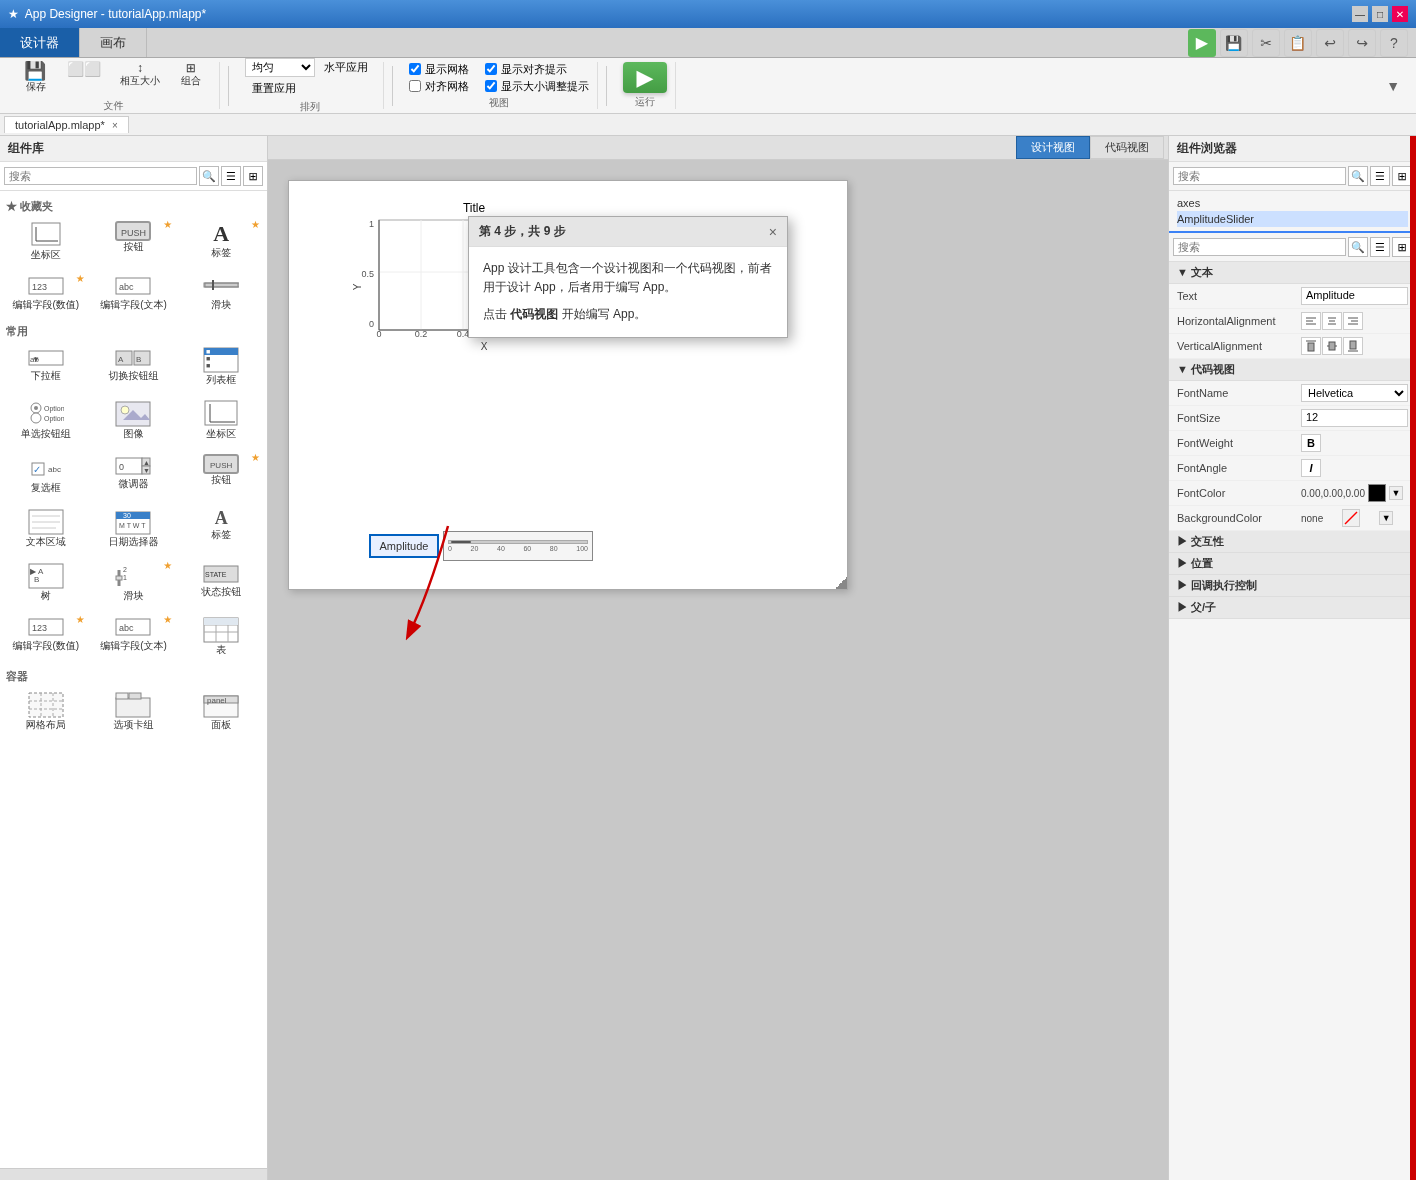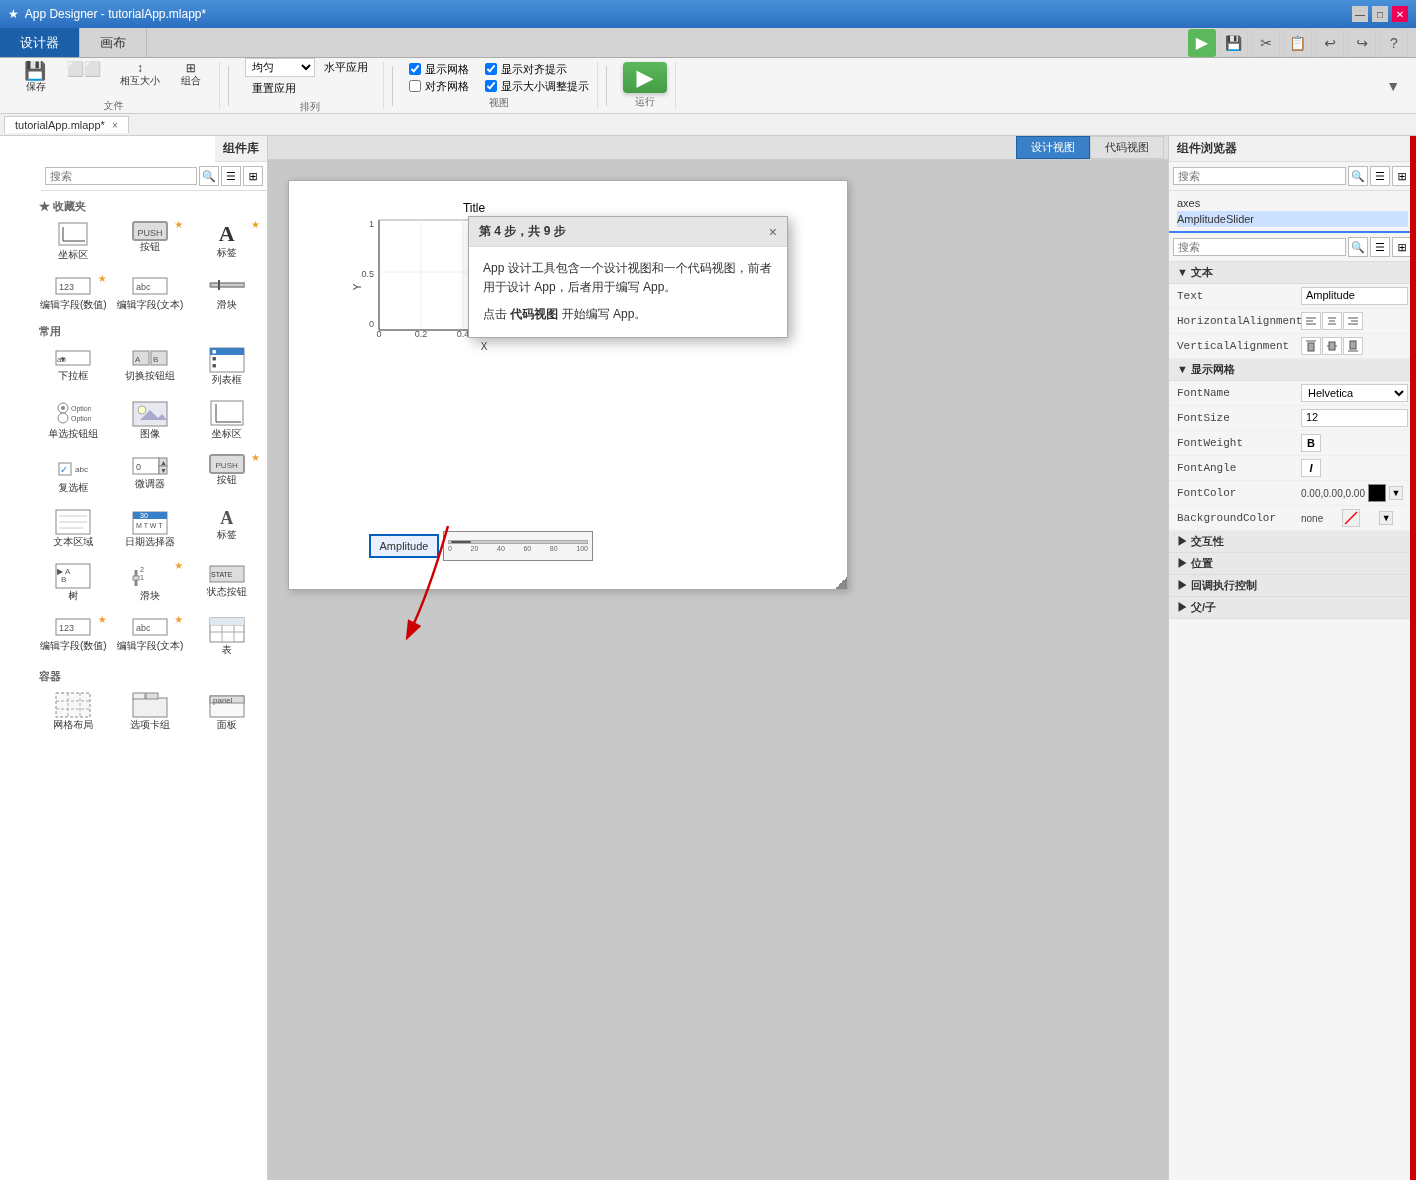--- a/index.html
+++ b/index.html
@@ -128,21 +128,20 @@
     }
 
     
     .component-panel {
       width: 268px;
       background: white;
       border-right: 1px solid #ccc;
       display: flex;
       flex-direction: column;
       overflow: hidden;
-      align-items: flex-end;
     }
     .panel-header {
       background: #f0f0f0;
       padding: 4px 8px;
       font-size: 12px;
       font-weight: bold;
       color: #333;
       border-bottom: 1px solid #ddd;
     }
     .search-bar {
@@ -325,21 +324,21 @@
       align-items: center;
       gap: 4px;
     }
     .props-row {
       display: flex;
       align-items: center;
       padding: 3px 8px;
       border-bottom: 1px solid #eee;
       gap: 4px;
     }
-    .props-label { width: 120px; font-size: 11px; color: #444; flex-shrink: 0; font-family: Liberation Mono, monospace; }
+    .props-label { width: 120px; font-size: 11px; color: #444; flex-shrink: 0; }
     .props-value {
       flex: 1;
       border: 1px solid #ccc;
       background: white;
       padding: 1px 4px;
       font-size: 11px;
       min-height: 18px;
     }
     .props-value-input {
       width: 100%;
@@ -957,21 +956,21 @@
           <button class="align-btn" title="Bottom">
             <svg width="12" height="12">
                 <line x1="1" y1="11" x2="11" y2="11" stroke="#555"></line>
                 <rect x="3" y="1" width="6" height="8" fill="#aaa" stroke="#555"></rect>
               </svg>
           </button>
         </div>
       </div>
 
       <div class="props-section-header">
-        <span>▼ 显示网格</span>
+        <span>▼ 代码视图</span>
       </div>
 
       <div class="props-row">
         <span class="props-label">FontName</span>
         <div class="props-value-dropdown">
           <select class="dropdown-select">
             <option>Helvetica</option>
           </select>
         </div>
       </div>

